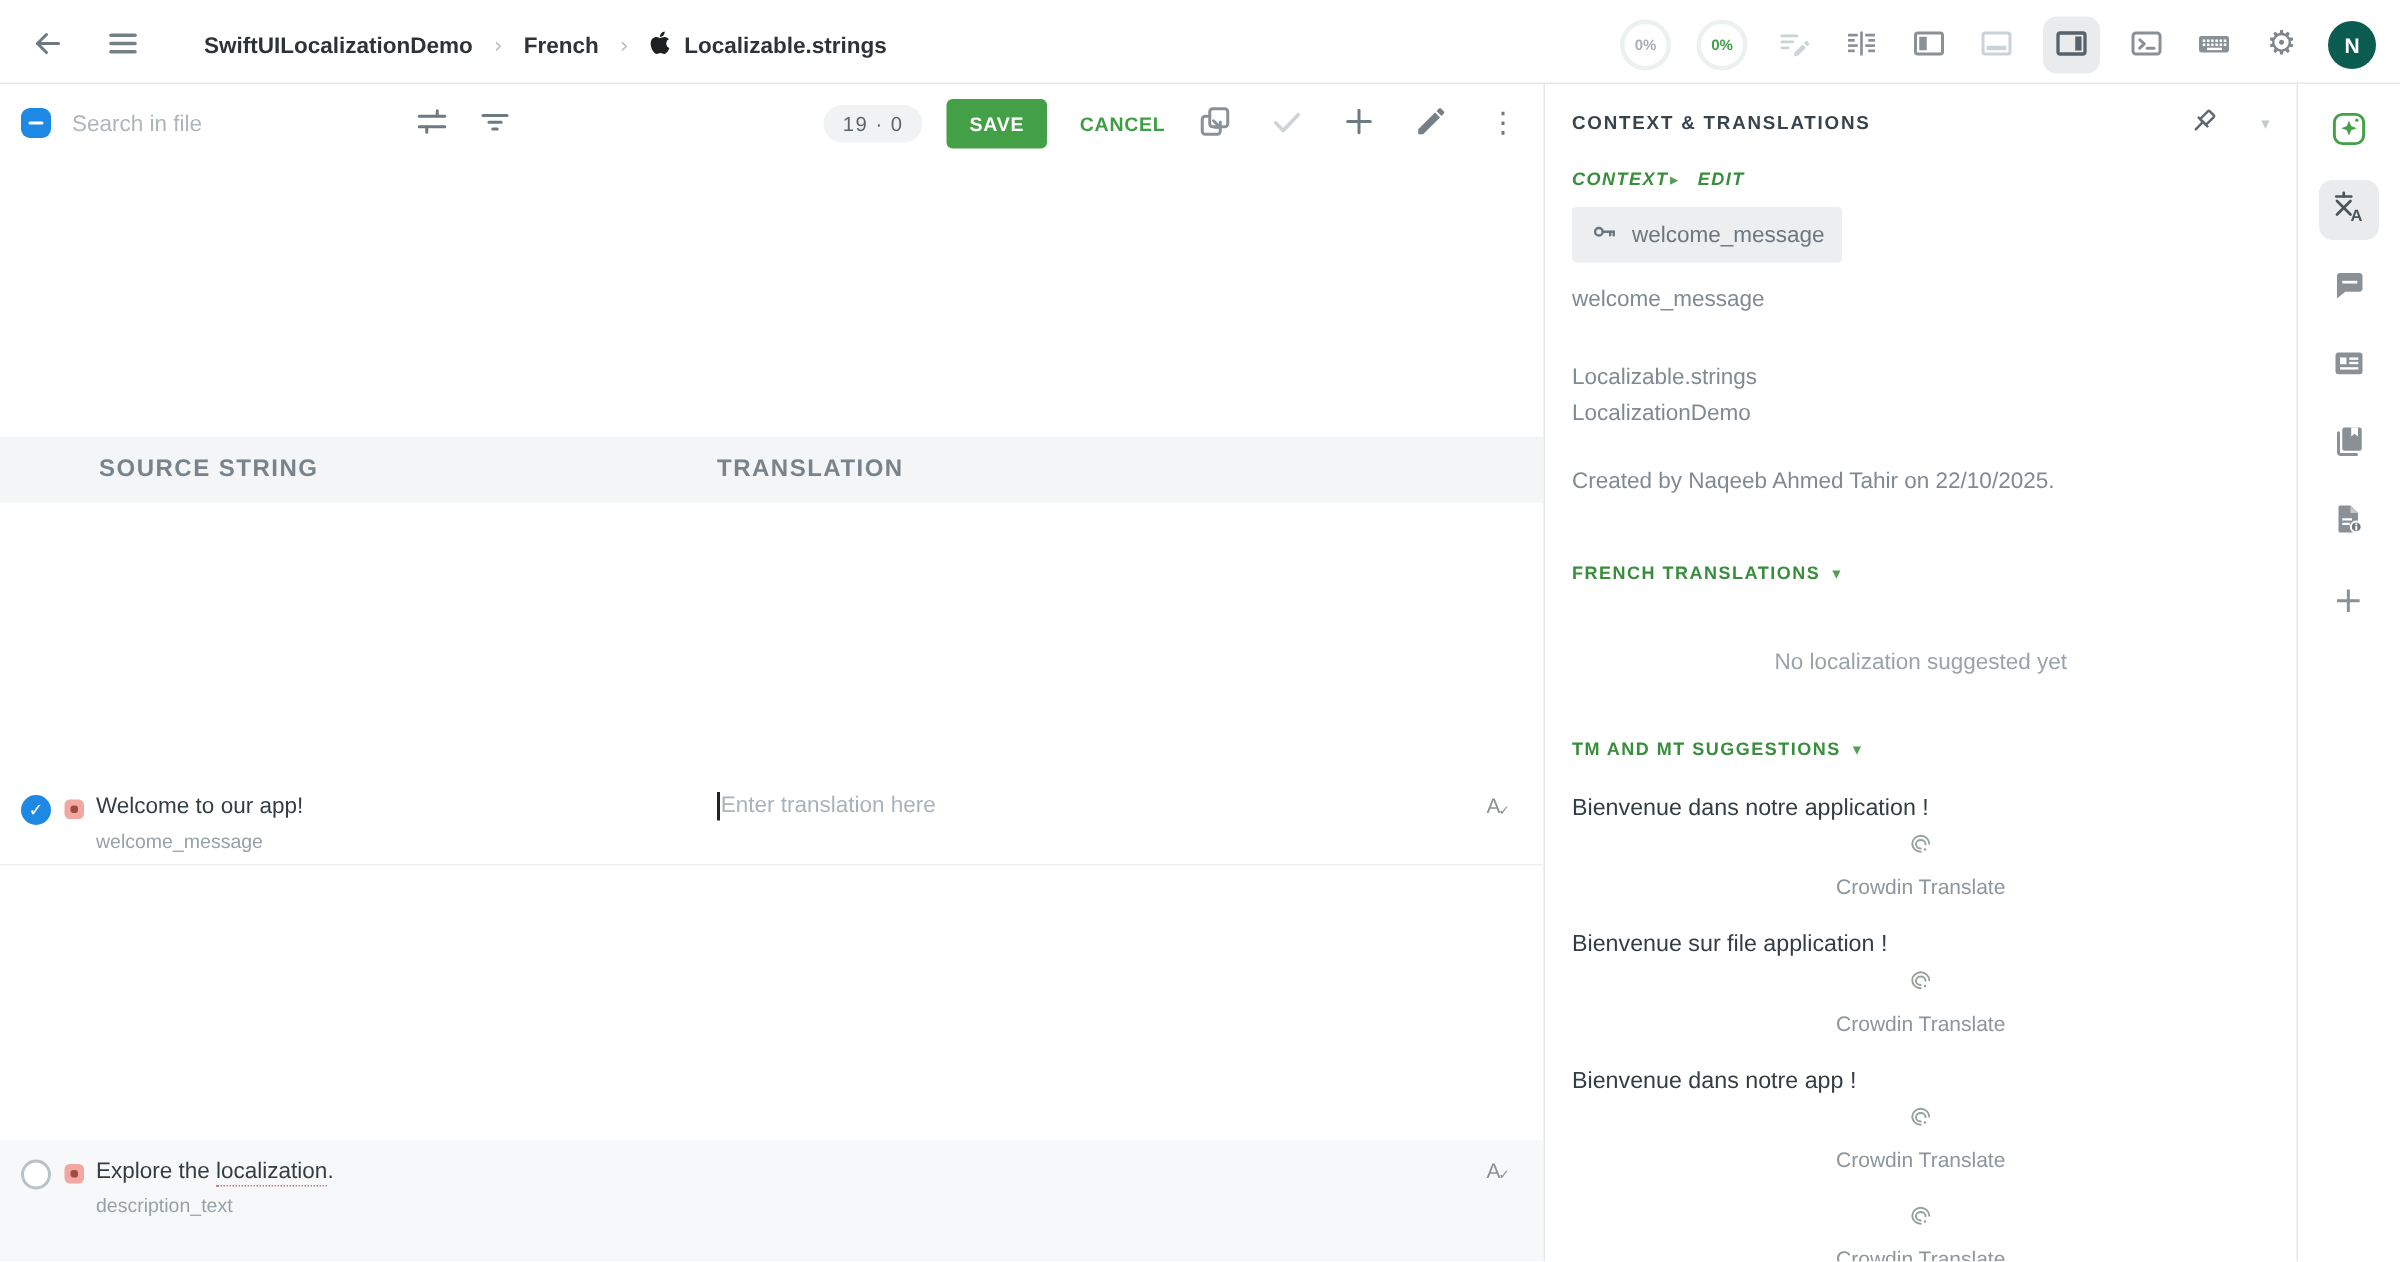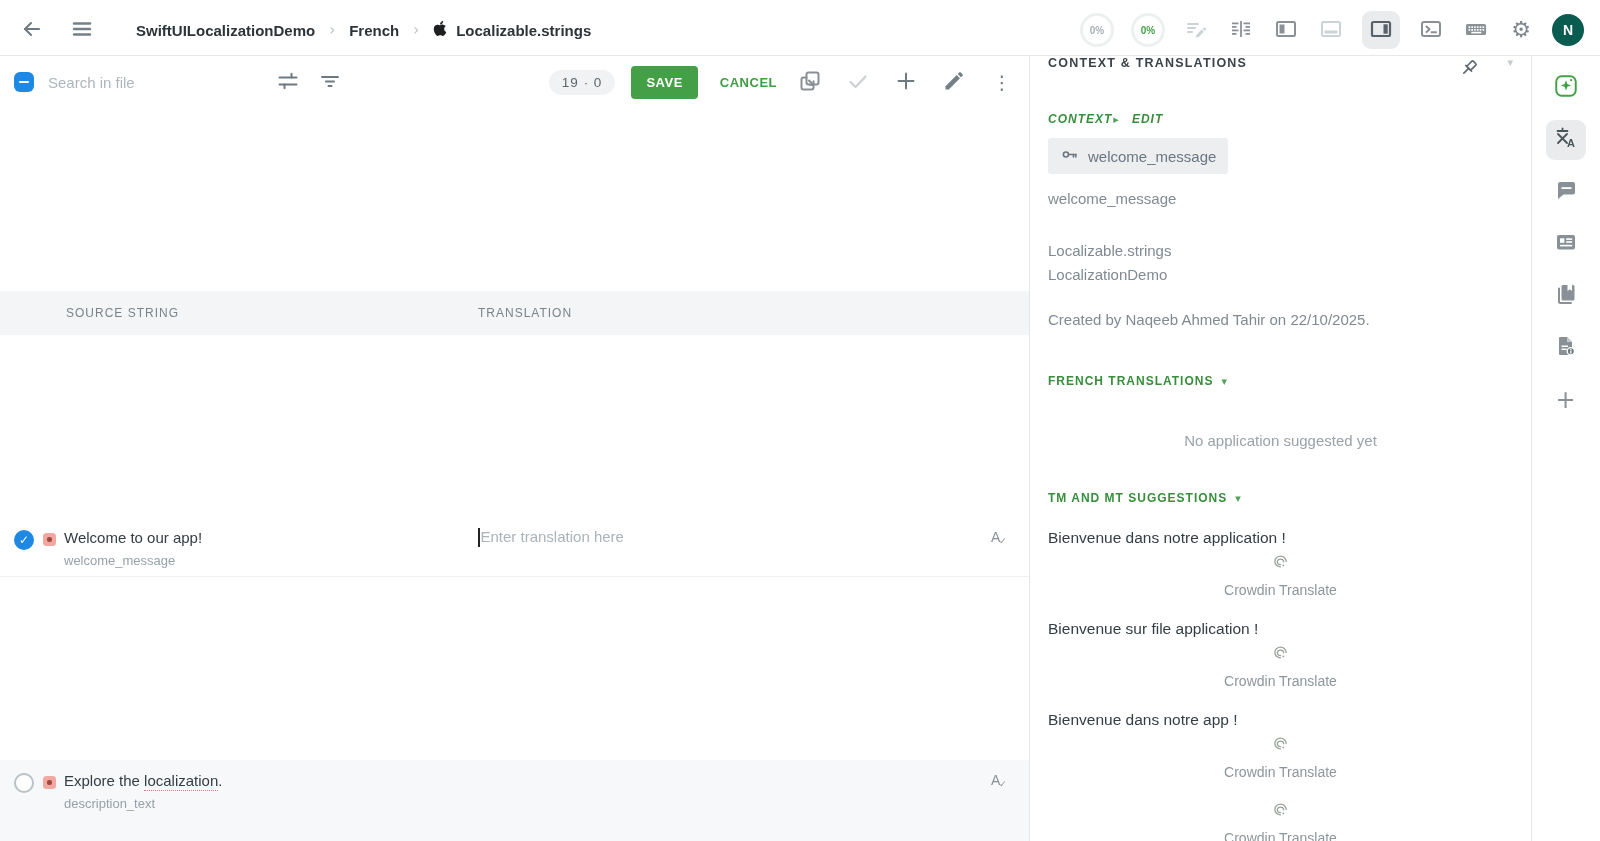--- a/index.html
+++ b/index.html
@@ -54,21 +54,21 @@
              font-size:13.5px; color:#5b656c; letter-spacing:1px; cursor:default; }
   .save-btn { margin-left:16px; background:#43a047; color:#fff; border:none; border-radius:4px;
               font-size:13px; font-weight:bold; letter-spacing:.5px; padding:9px 15px; cursor:pointer; }
   .cancel-btn { margin-left:16px; background:none; border:none; color:#3f9d44; font-size:13px;
                 font-weight:bold; letter-spacing:.5px; padding:8px 6px; cursor:pointer; }
   .tb-right { display:flex; align-items:center; gap:22px; margin-left:14px; }
   .kebab { font-size:19px; color:#6f7a80; line-height:1; }
 
   
   .thead { height:44px; background:#f4f5f6; display:flex; align-items:center;
-           font-size:12px; font-weight:normal; letter-spacing:1px; color:#78838c; }
+           font-size:16px; font-weight:bold; letter-spacing:1px; color:#78838c; }
   .thead .src-h { width:478px; padding-left:66px; }
   .row { display:flex; border-bottom:1px solid #eef0f1; }
   .row-1 { padding:10px 0 8px; }
   .row-2 { background:#f7f8f9; padding:10px 0 30px; border-bottom:none; }
   .row-check { width:64px; padding-left:14px; display:flex; align-items:flex-start; gap:9px;
                padding-top:3px; }
   .status-dot { width:13px; height:13px; border-radius:3.5px; background:#f0a8a1; flex:none;
                 display:flex; align-items:center; justify-content:center; margin-top:3px; }
   .status-dot::after { content:""; width:5px; height:5px; border-radius:2px; background:#9e4a41; }
   .row-source { width:414px; }
@@ -79,21 +79,21 @@
   .caret-bar { display:inline-block; width:1.5px; height:19px; background:#222; margin-right:1px;
                animation:blink 1.1s steps(1) infinite; vertical-align:middle; }
   @keyframes blink { 50% { opacity:0; } }
   .trans-ph { font-size:15px; color:#aab3b9; }
   .row-action { width:58px; display:flex; justify-content:flex-end; padding-right:18px;
                 padding-top:2px; }
   .a-check { position:relative; color:#8a9196; font-size:14px; cursor:pointer; width:20px; }
   .a-check .chk { position:absolute; left:8px; top:7px; font-size:9px; }
 
   
-  .panel-header { height:52px; display:flex; align-items:flex-start;gap:11px; }
+  .panel-header { height:52px; display:flex; align-items:center;gap:11px; }
   .panel-title { font-size:12.5px; font-weight:bold; letter-spacing:1.2px; color:#39434c; }
   .panel-header .icon-btn { margin-left:auto; width:26px; height:26px; }
   .small-caret { color:#c3cacd; font-size:11px; margin-left:14px; cursor:pointer; }
   .green-links { margin-top:4px; display:flex; align-items:center; gap:1px;font-style:italic; }
   .g-link { color:#388e3c; font-size:12px; font-weight:bold; letter-spacing:1px; cursor:pointer; }
   .g-caret { color:#55a059; font-size:11px; }
   .edit-link { margin-left:12px; }
   .key-chip { margin-top:12px; display:inline-flex; align-items:center; gap:9px;
               background:#eceef0; border-radius:3px; padding:7px 12px; cursor:pointer; }
   .key-chip span { font-size:15px; color:#6b7680; }
@@ -417,21 +417,21 @@
       <div class="p-text">LocalizationDemo</div>
     </div>
 
     <div class="p-text created-line">Created by Naqeeb Ahmed Tahir on 22/10/2025.</div>
 
     <div class="section-h mt-french">
       <span class="g-link">FRENCH TRANSLATIONS</span>
       <span class="g-caret uni">▾</span>
     </div>
 
-    <div class="no-trans">No application suggested yet</div>
+    <div class="no-trans">No localization suggested yet</div>
 
     <div class="section-h mt-tm">
       <span class="g-link">TM AND MT SUGGESTIONS</span>
       <span class="g-caret uni">▾</span>
     </div>
 
     <div class="sugg">
       <div class="sugg-text">Bienvenue dans notre application !</div>
       <div class="sugg-src">
         <span>

